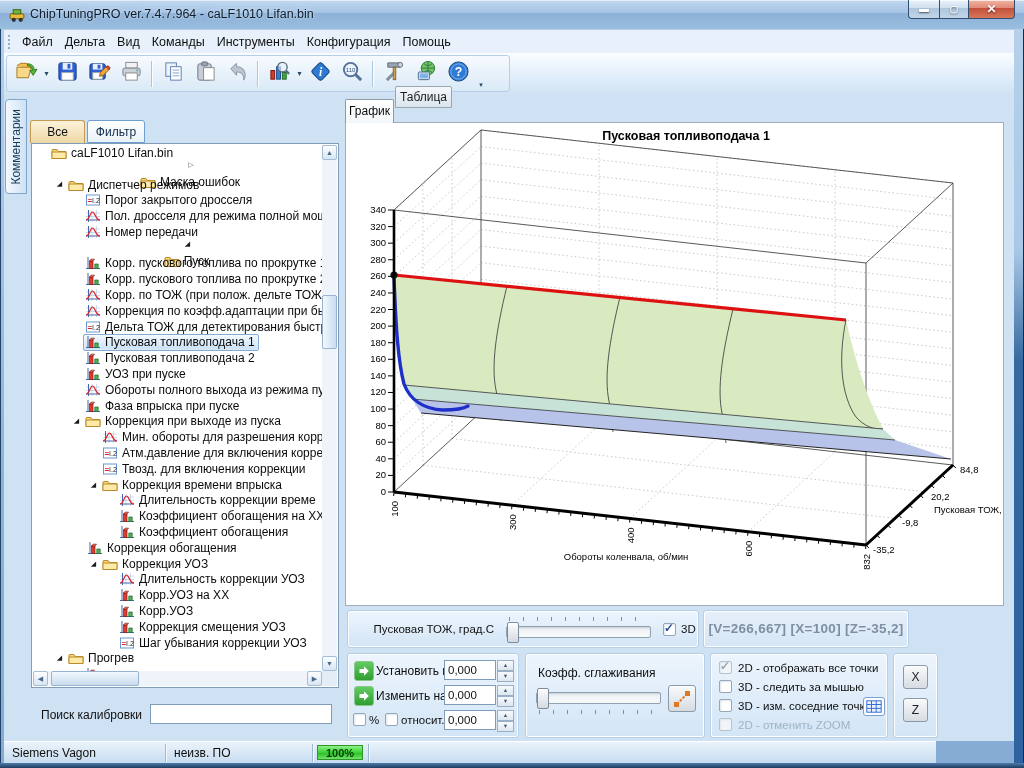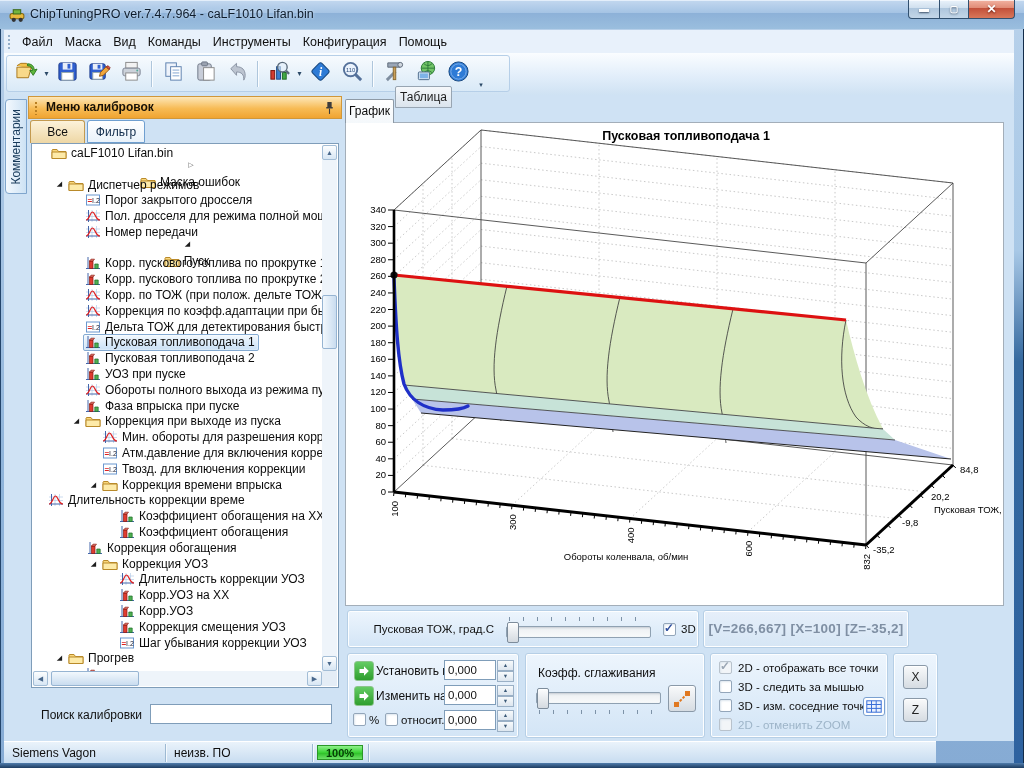--- a/index.html
+++ b/index.html
@@ -159,21 +159,21 @@
         </div>
       <div class="wb close">
           <span class="g">✕</span>
         </div>
     </div>
   </div>
 
   <div id="menubar">
     <div class="grip"></div>
   <span class="menu-item">Файл</span>
-      <span class="menu-item">Маска</span>
+      <span class="menu-item">Дельта</span>
       <span class="menu-item">Вид</span>
       <span class="menu-item">Команды</span>
       <span class="menu-item">Инструменты</span>
       <span class="menu-item">Конфигурация</span>
       <span class="menu-item">Помощь</span>
     </div>
 
   <div id="toolbar">
     <div id="tb-inner">
         <div class="tbtn">
@@ -285,30 +285,20 @@
         <div id="tb-overflow">▾</div>
       </div>
   </div>
 
   <div id="workspace"></div>
 
   <div id="comments-tab">
     <span>Комментарии</span>
   </div>
 
-  <div id="sb-header">
-    <div class="grip2"></div>
-    <span class="t">Меню калибровок</span>
-    <span id="sb-pin">
-      <svg width="11" height="14" viewBox="0 0 10 13">
-          <path d="M3,1 h4 v4.5 h1 v1.5 h-6 v-1.5 h1z" fill="#3c3c3c"></path>
-          <rect x="4.5" y="7" width="1" height="5" fill="#3c3c3c"></rect>
-        </svg>
-    </span>
-  </div>
   <div class="sb-tab" id="sb-tab-all">Все</div>
   <div class="sb-tab" id="sb-tab-filter">Фильтр</div>
 
   <div id="tree-box">
     <div id="tree-rows">
         <div class="trow" style="padding-left: 3px;">
           <span class="arrow"></span>
           <span class="rowsel">
             <span class="ticon"><svg viewBox="0 0 16 14">
                 <path d="M1,4 L1,12.5 L15,12.5 L15,5.5 L7.5,5.5 L6,3.5 L1.5,3.5 Z" fill="#f9d77c" stroke="#b98a2a"></path>
@@ -584,21 +574,21 @@
         <div class="trow" style="padding-left: 54px;">
           <span class="arrow exp">◢</span>
           <span class="rowsel">
             <span class="ticon"><svg viewBox="0 0 16 14">
                 <path d="M1,4 L1,12.5 L15,12.5 L15,5.5 L7.5,5.5 L6,3.5 L1.5,3.5 Z" fill="#f9d77c" stroke="#b98a2a"></path>
                 <path d="M1,6 L15,6 L15,12.5 L1,12.5 Z" fill="#fdeaa8" stroke="#b98a2a"></path>
               </svg></span>
             <span class="tlabel">Коррекция времени впрыска</span>
           </span>
         </div>
-        <div class="trow" style="">
+        <div class="trow" style="padding-left: 71px;">
           <span class="arrow"></span>
           <span class="rowsel">
             <span class="ticon"><svg viewBox="0 0 16 14">
                 <g stroke="#b4cbe8" stroke-width="0.7">
                   <line x1="1" y1="4" x2="15" y2="4"></line>
                   <line x1="1" y1="7.5" x2="15" y2="7.5"></line>
                   <line x1="7" y1="1" x2="7" y2="13"></line>
                   <line x1="11.5" y1="1" x2="11.5" y2="13"></line>
                 </g>
                 <line x1="3.5" y1="1" x2="3.5" y2="13" stroke="#4466aa"></line>

